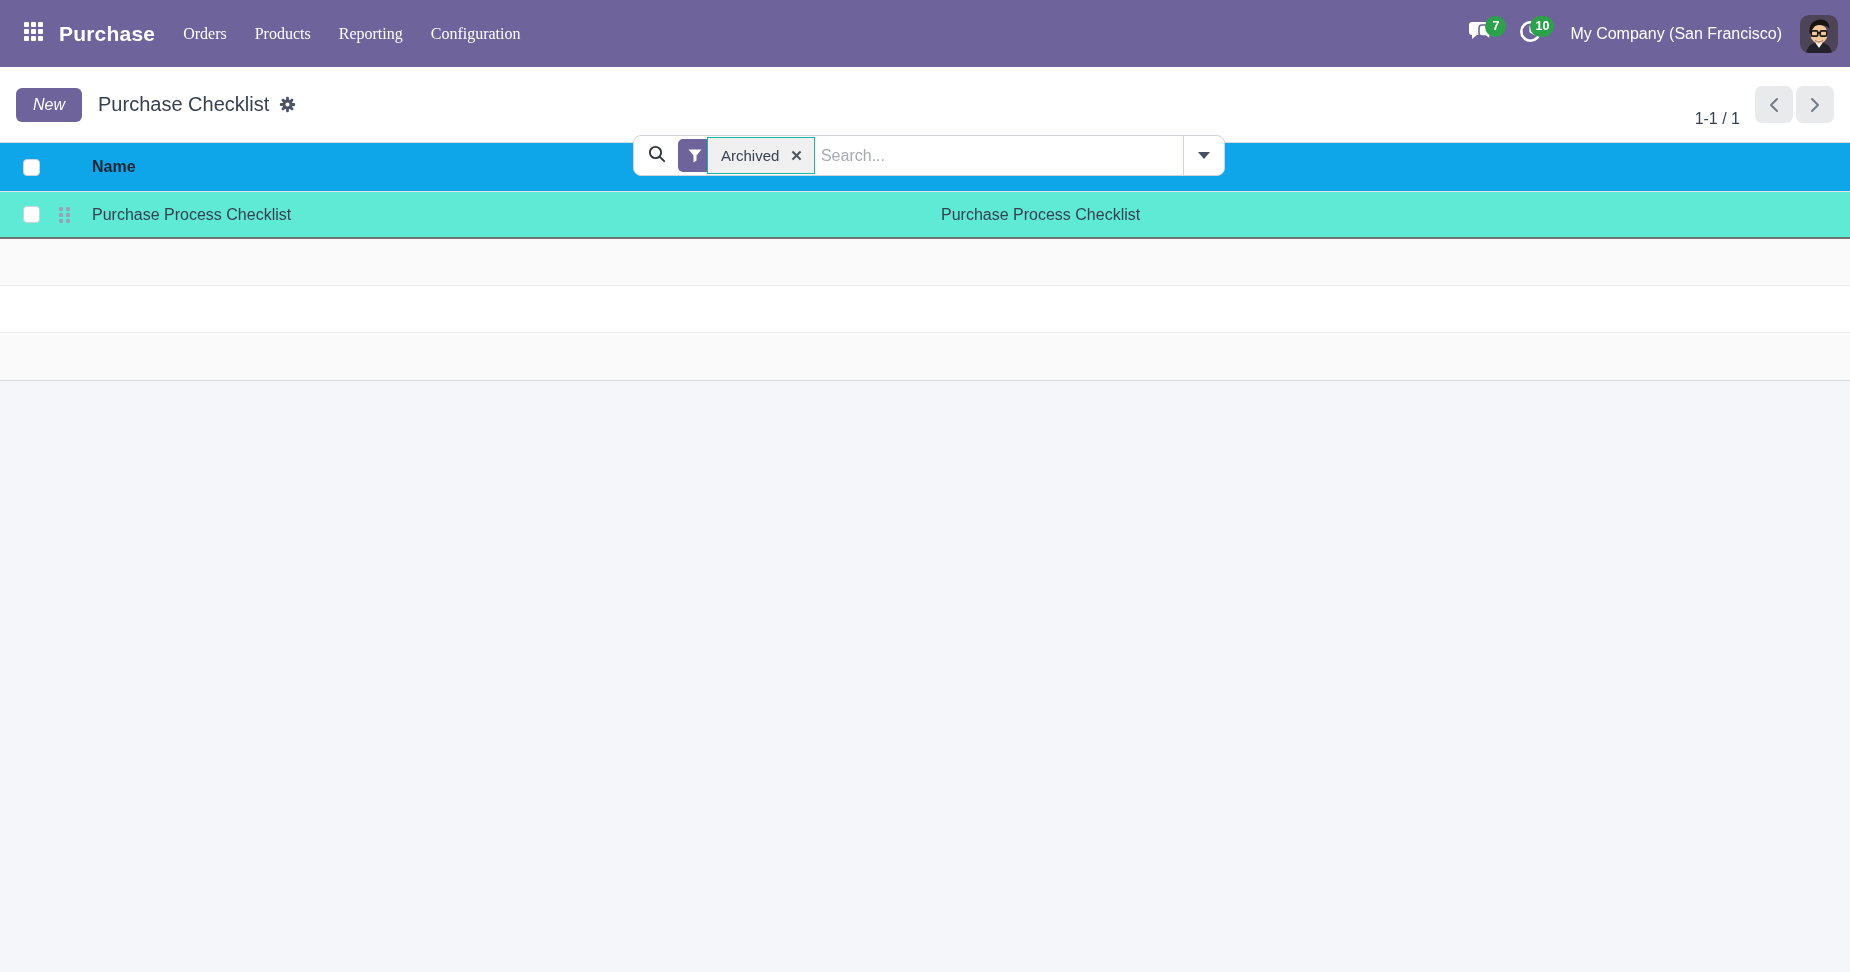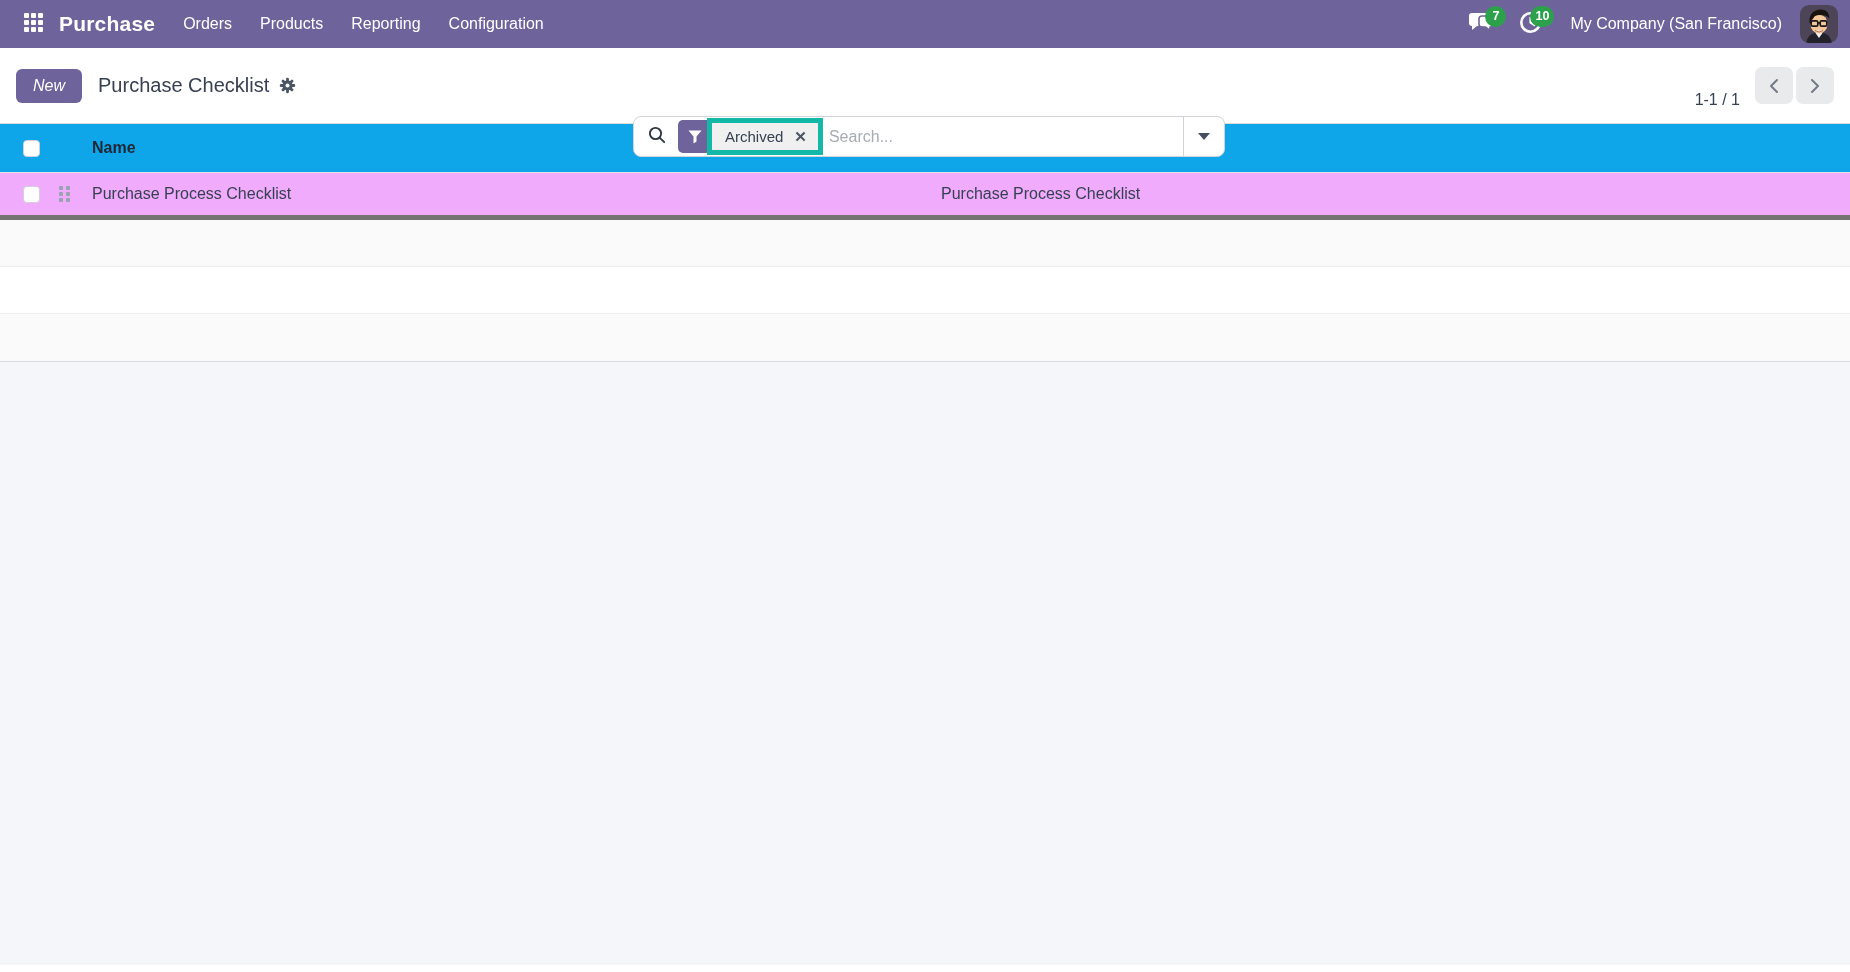--- a/index.html
+++ b/index.html
@@ -6,21 +6,21 @@
   html,body { width:1850px; height:972px; }
   body {
     font-family:"Liberation Sans", sans-serif;
     background:#ffffff;
     overflow:hidden;
     color:#374151;
   }
 
   
   .navbar {
-    height:48px;
+    height:67px;
     background:#6e639b;
     display:flex;
     align-items:center;
     color:#ffffff;
     padding-right:12px;
   }
   .apps-btn {
     width:55px; height:55px;
     display:flex; align-items:center; justify-content:center;
     padding-left:12px;
@@ -31,20 +31,21 @@
     margin:0 14px 0 4px;
     cursor:pointer;
     letter-spacing:0.2px;
   }
   .menu-item {
     font-size:16px;
     padding:8px 14px;
     border-radius:4px;
     cursor:pointer;
     white-space:nowrap;
+    font-family:Liberation Serif, serif;
   }
   .nav-right {
     margin-left:auto;
     display:flex; align-items:center;
     gap:12px;
   }
   .nav-icon-btn {
     position:relative;
     width:36px; height:40px;
     display:flex; align-items:center; justify-content:center;
@@ -119,21 +120,21 @@
   .facet-icon {
     width:33px; height:33px;
     background:#6e639b;
     border-radius:5px;
     display:flex; align-items:center; justify-content:center;
     flex:0 0 auto;
   }
   .facet-values {
     height:37px;
     margin-left:-4px;
-    border:5px solid #14b8a6;
+    border:1px solid #14b8a6;
     background:#f0f0f1;
     display:flex; align-items:center;
     padding:0 11px 0 13px;
     gap:11px;
     position:relative;
     z-index:2;
   }
   .facet-label { font-size:15px; color:#374151; white-space:nowrap; }
   .facet-remove {
     font-size:15px;
@@ -208,24 +209,24 @@
     height:50px;
     border-top:1px solid #d9dce1;
     border-bottom:1px solid #dfe2e6;
     font-size:16px;
     font-weight:700;
     color:#1f2734;
     background:#0ea5e9;
   }
   .data-row {
     height:47px;
-    border-bottom:5px solid #737373;
+    border-bottom:2px solid #737373;
     font-size:16px;
     color:#374151;
-    background:#f0abfc;
+    background:#5eead4;
     cursor:pointer;
   }
   .blank-row { height:47px; border-bottom:1px solid #ebedf0; }
   .blank-row.odd { background:#fafafa; }
   .blank-row.even { background:#ffffff; }
   .blank-row:last-of-type { border-bottom:none; }
 
   .o-checkbox {
     appearance:none;
     -webkit-appearance:none;

